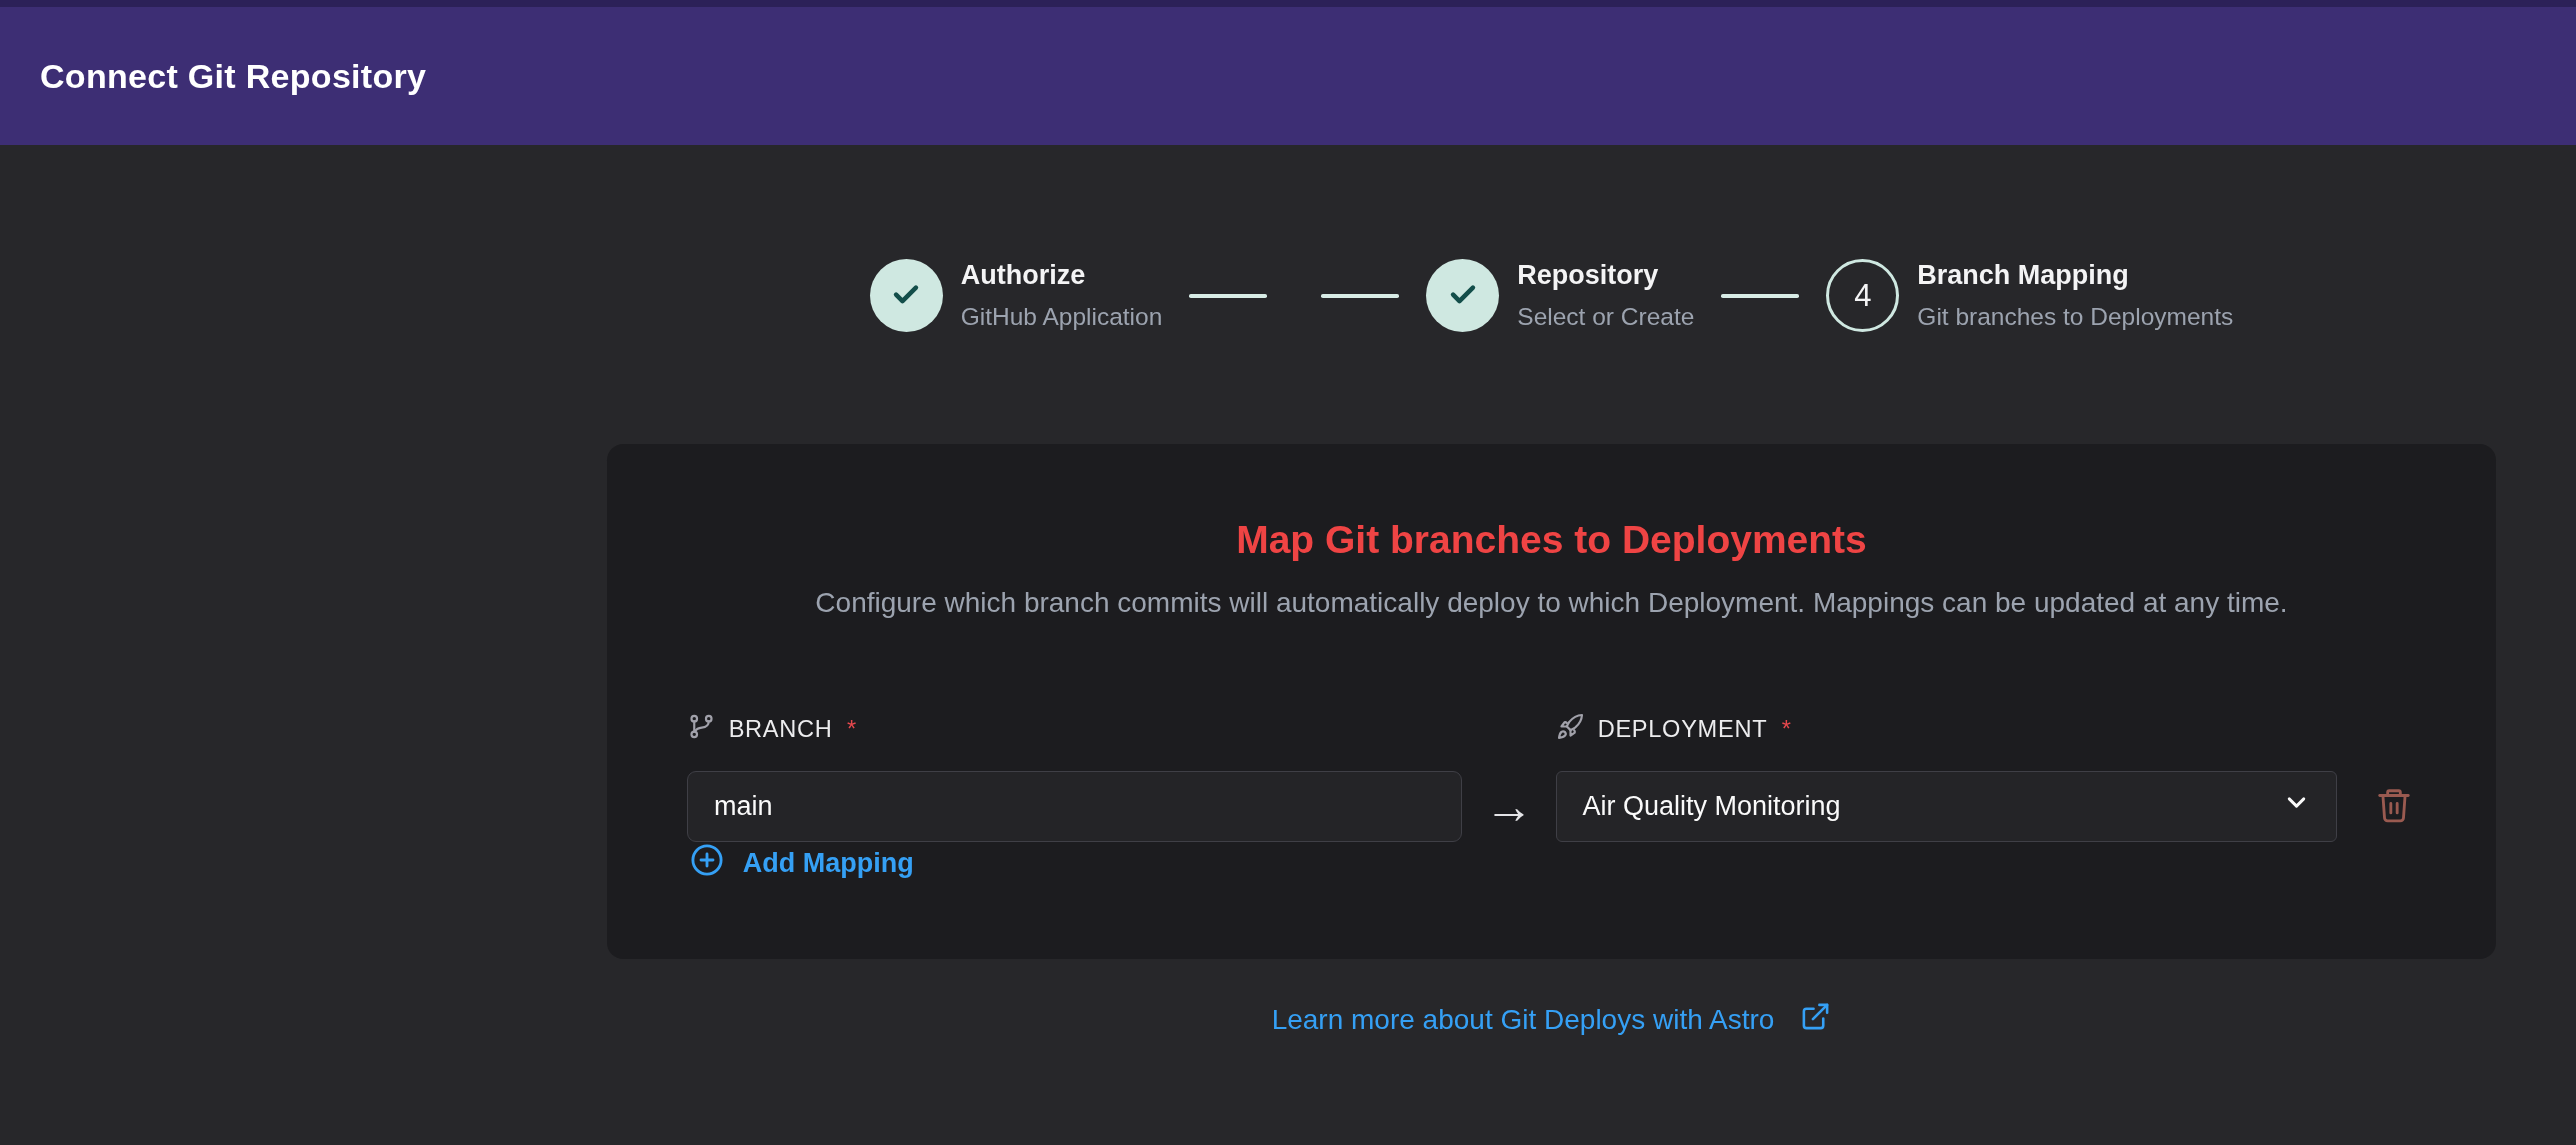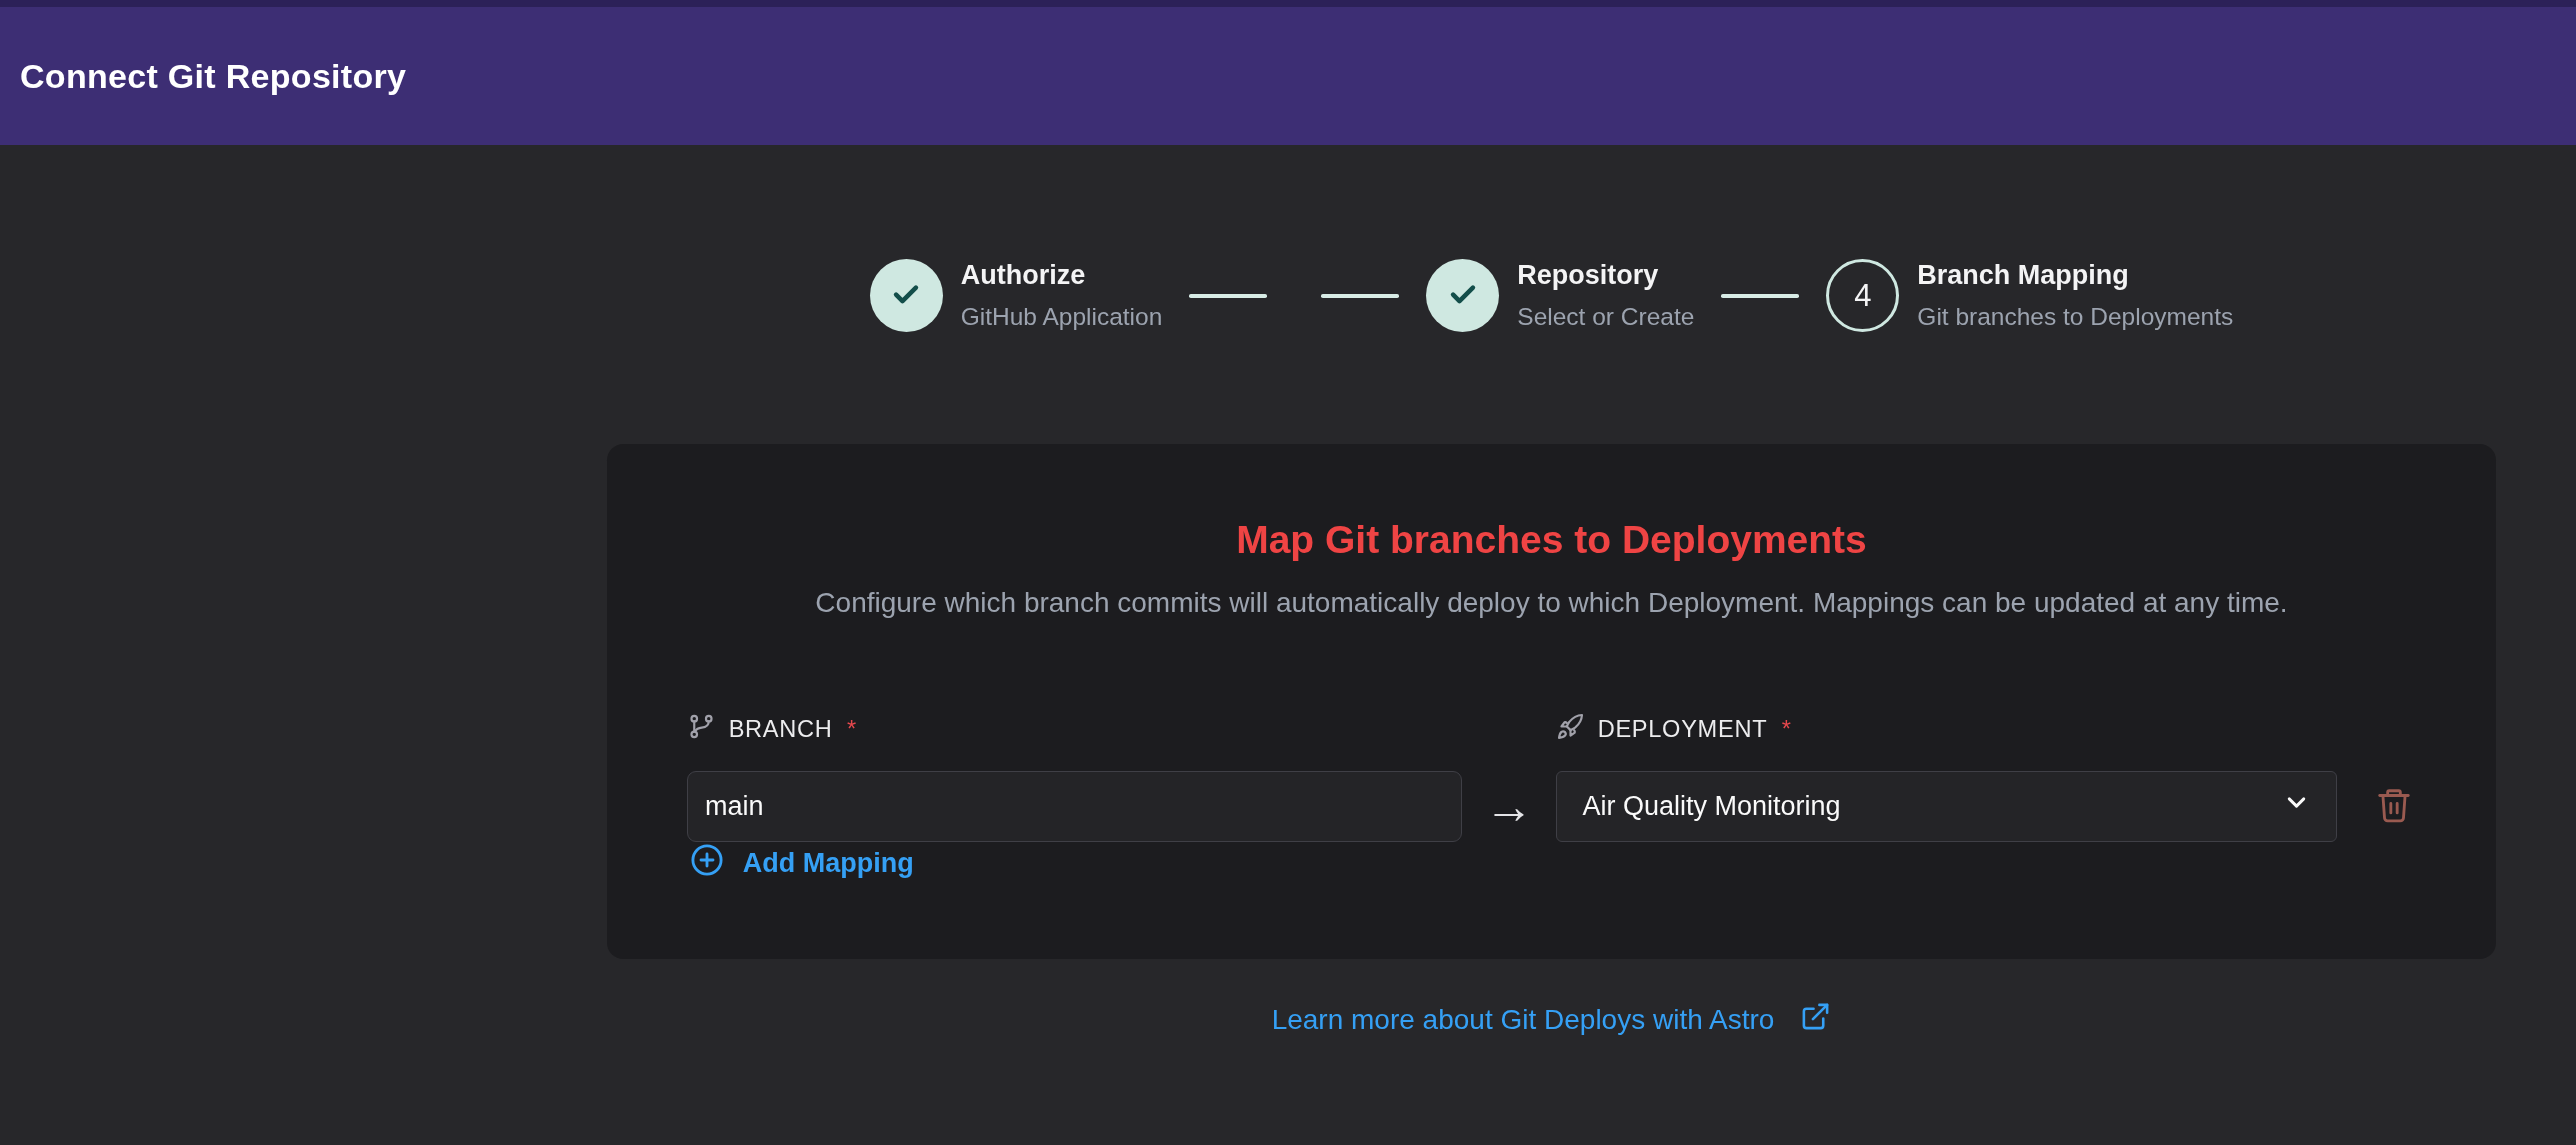--- a/index.html
+++ b/index.html
@@ -10,21 +10,21 @@
     color: #fafafa;
   }
 
   
   .header {
     height: 145px;
     background: #3d2e74;
     border-top: 7.3px solid #2c2158;
     display: flex;
     align-items: center;
-    padding-left: 20px;
+    padding-left: 40px;
   }
   .header-title {
     font-size: 34px;
     font-weight: 700;
     color: #ffffff;
     letter-spacing: 0.3px;
   }
 
   
   .content {
@@ -129,21 +129,21 @@
   }
   .text-input {
     height: 71px;
     width: 100%;
     background: #242427;
     border: 1.8px solid #3f3f46;
     border-radius: 9px;
     color: #fafafa;
     font-family: "Liberation Sans", sans-serif;
     font-size: 27px;
-    padding: 0 17px;
+    padding: 0 26px;
     outline: none;
   }
   .select-box {
     height: 71px;
     width: 100%;
     background: #242427;
     border: 1.8px solid #3f3f46;
     border-radius: 6px;
     display: flex;
     align-items: center;

